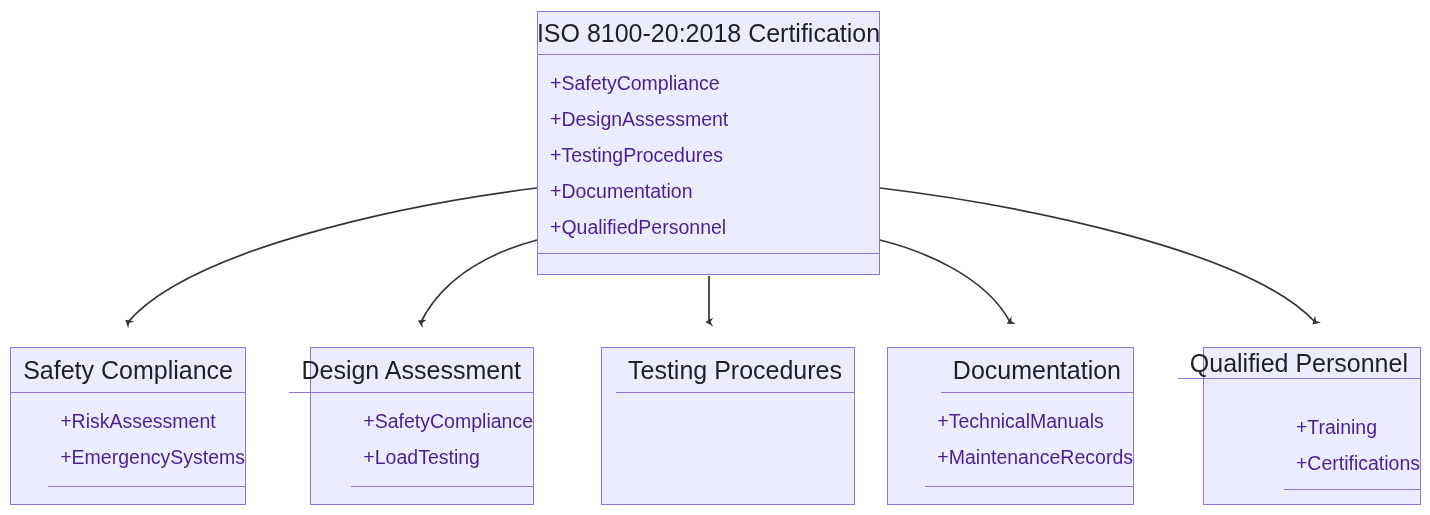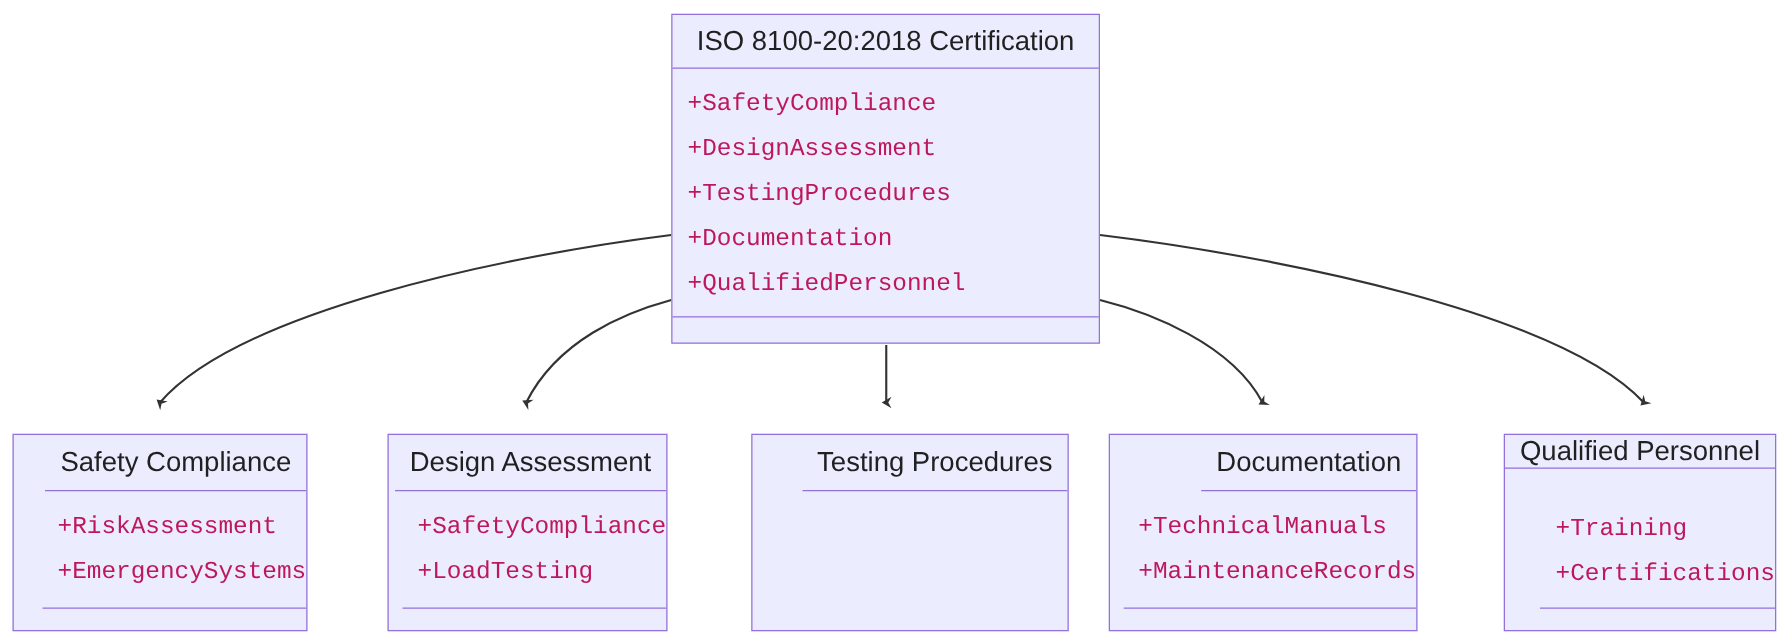--- a/index.html
+++ b/index.html
@@ -39,42 +39,41 @@
     flex-direction: column;
   }
 
   .class-header {
     box-sizing: border-box;
     border-bottom: 1.6px solid #9370DB;
     display: flex;
     align-items: center;
     justify-content: center;
     color: #1f2020;
-    font-size: 22px;
+    font-size: 25px;
     line-height: 1.2;
     white-space: nowrap;
     padding: 0 12px;
   }
 
   .class-attributes {
     box-sizing: border-box;
     flex: 1 1 auto;
     border-bottom: 1.6px solid #9370DB;
     padding: 10px 0 8px 12px;
     display: flex;
     flex-direction: column;
     justify-content: flex-start;
   }
 
   .attr-row {
-    color: #be185d;
+    color: #4c1d95;
     font-size: 19.5px;
     line-height: 1.85;
     white-space: nowrap;
-    font-family: Liberation Mono, monospace;
   }
 
   .class-methods {
     box-sizing: border-box;
     flex: 0 0 auto;
   }
 
   
   #node-root { left: 537px; top: 11px; width: 343px; height: 264px; }
   #node-root .class-header { height: 46px; }

